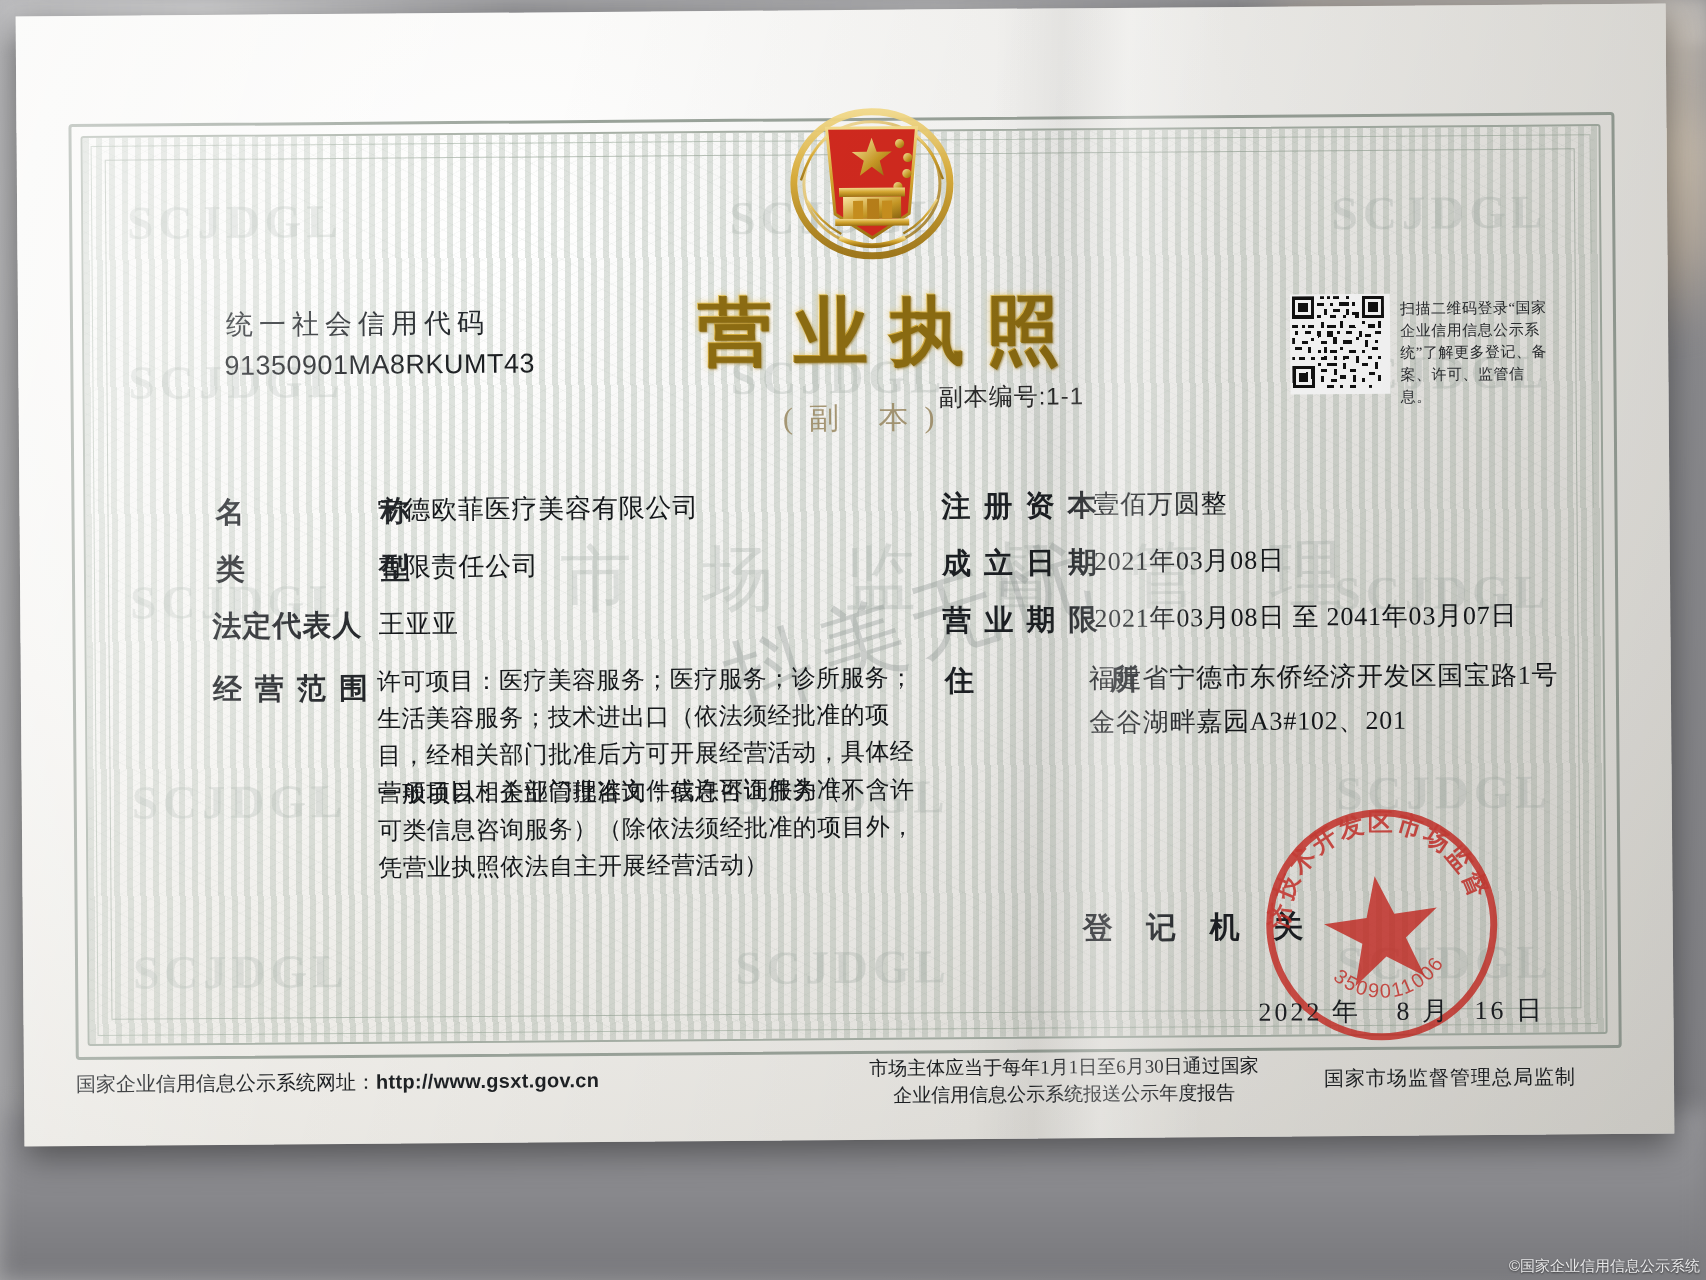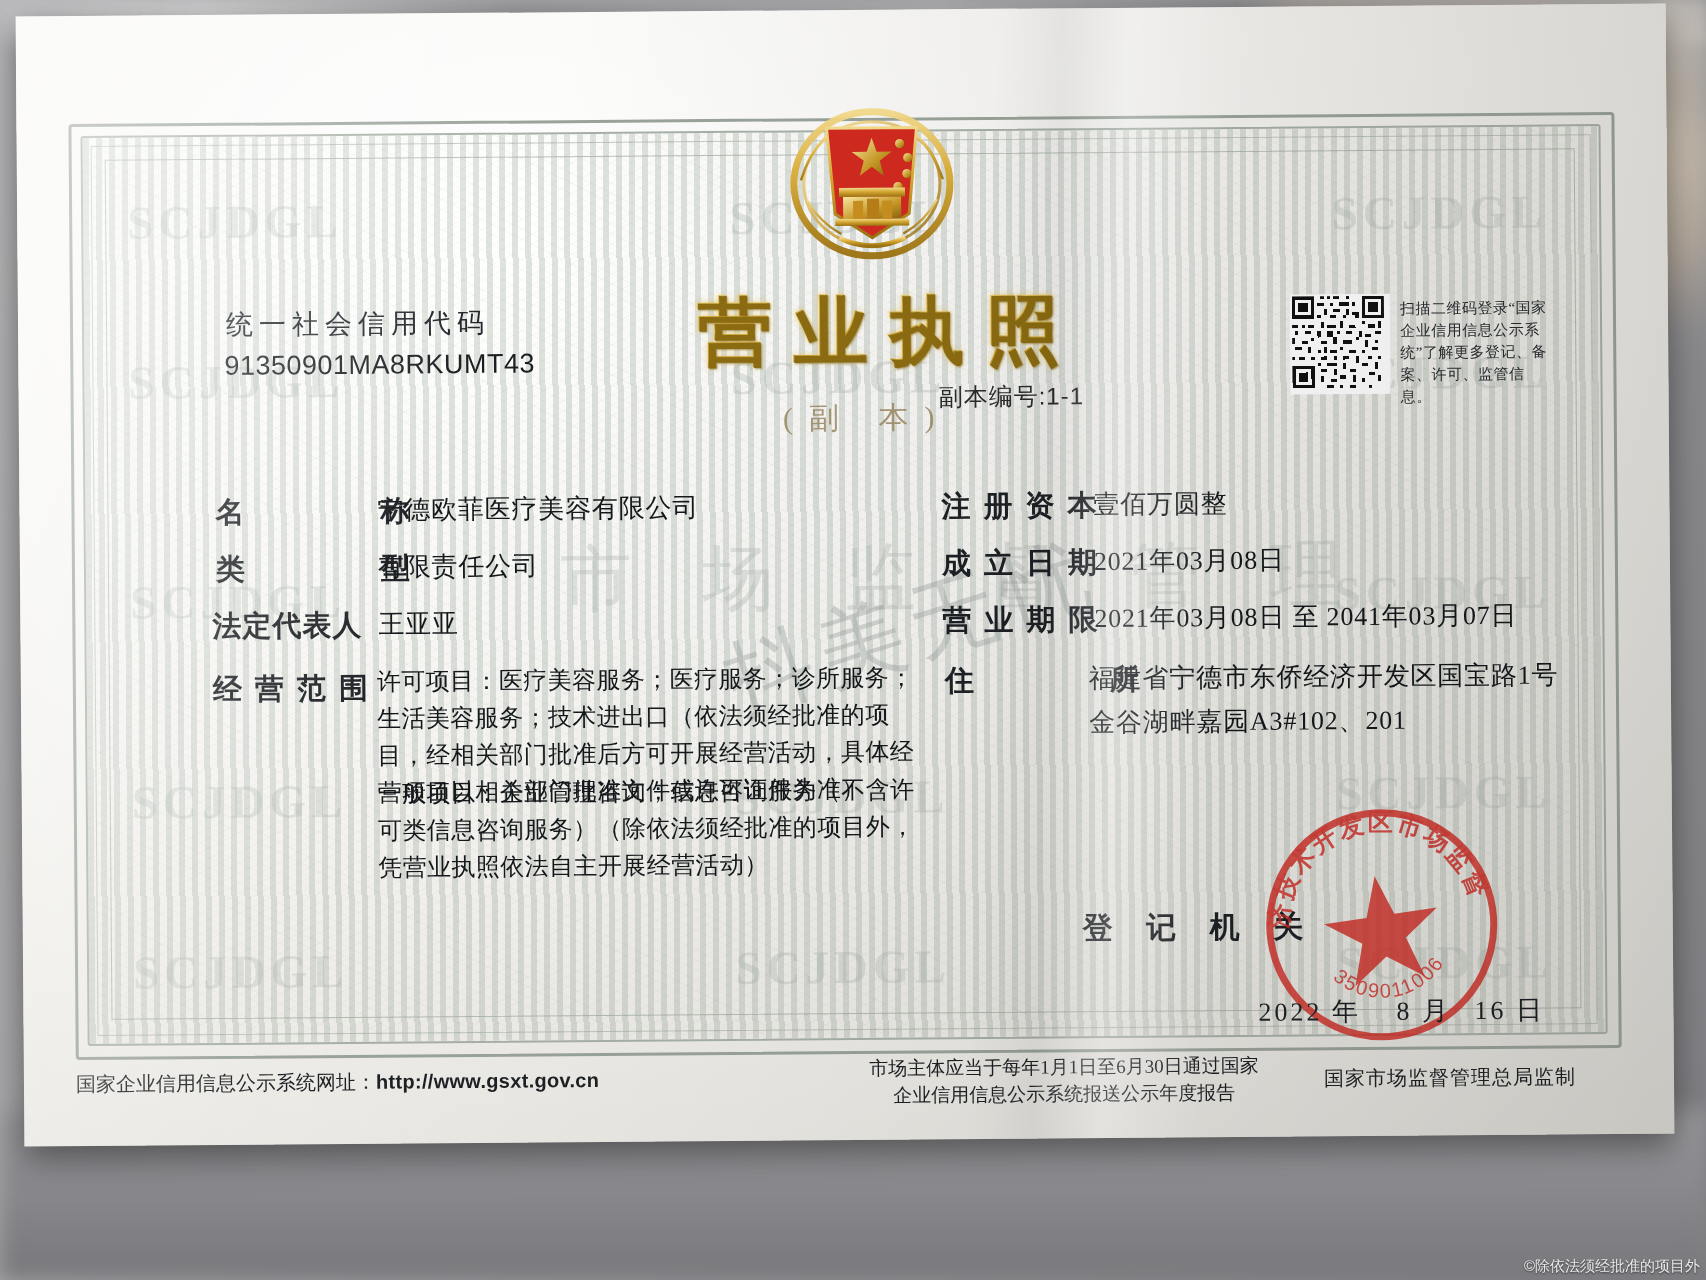--- a/index.html
+++ b/index.html
@@ -605,14 +605,14 @@
     <div class="foot-center">
       <div>市场主体应当于每年1月1日至6月30日通过国家</div>
       <div>企业信用信息公示系统报送公示年度报告</div>
     </div>
     <div class="foot-right">国家市场监督管理总局监制</div>
 
     <div class="paper-sheen"></div>
     <div class="paper-fold"></div>
   </div>
 
-  <div class="credit">©除依法须经批准的项目外</div>
+  <div class="credit">©国家企业信用信息公示系统</div>
 </div>
 
 </body></html>

